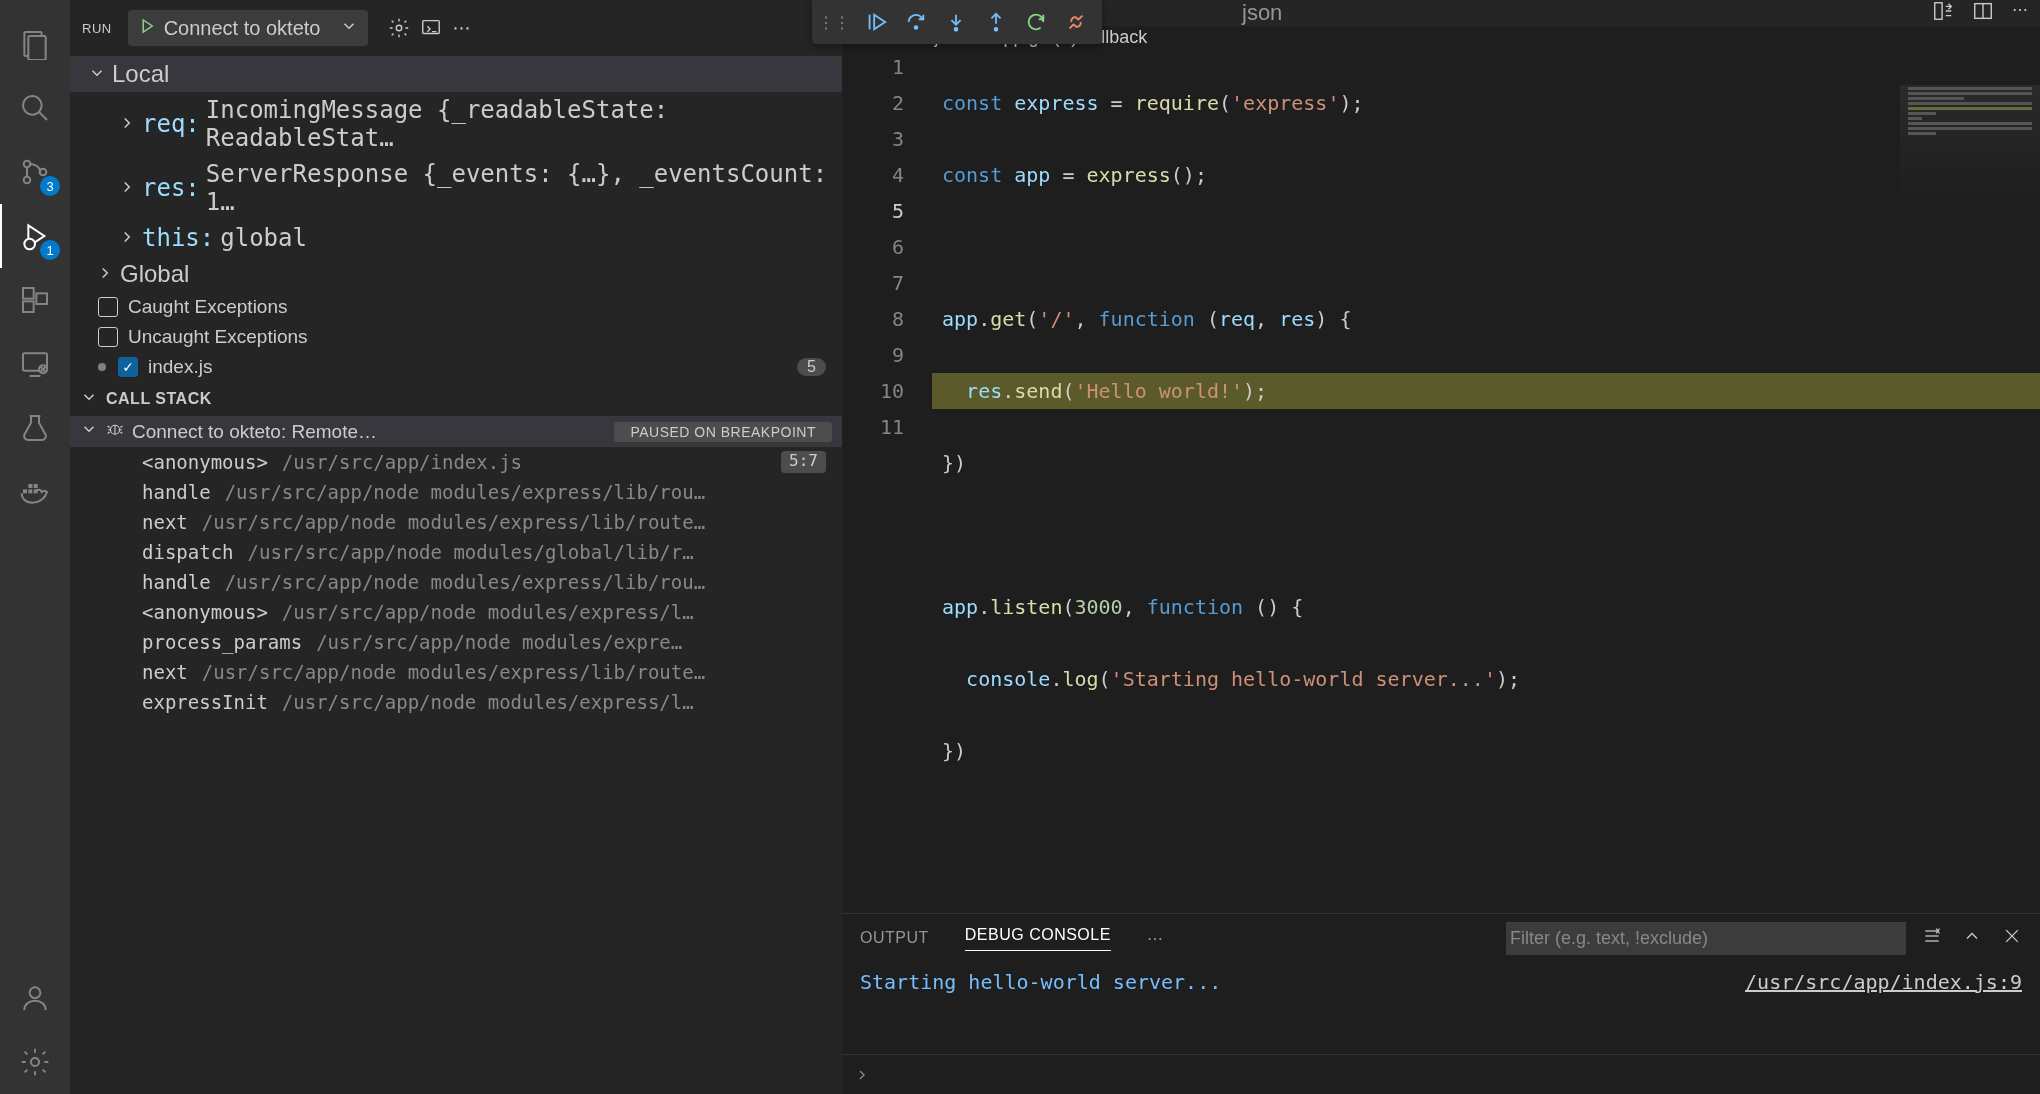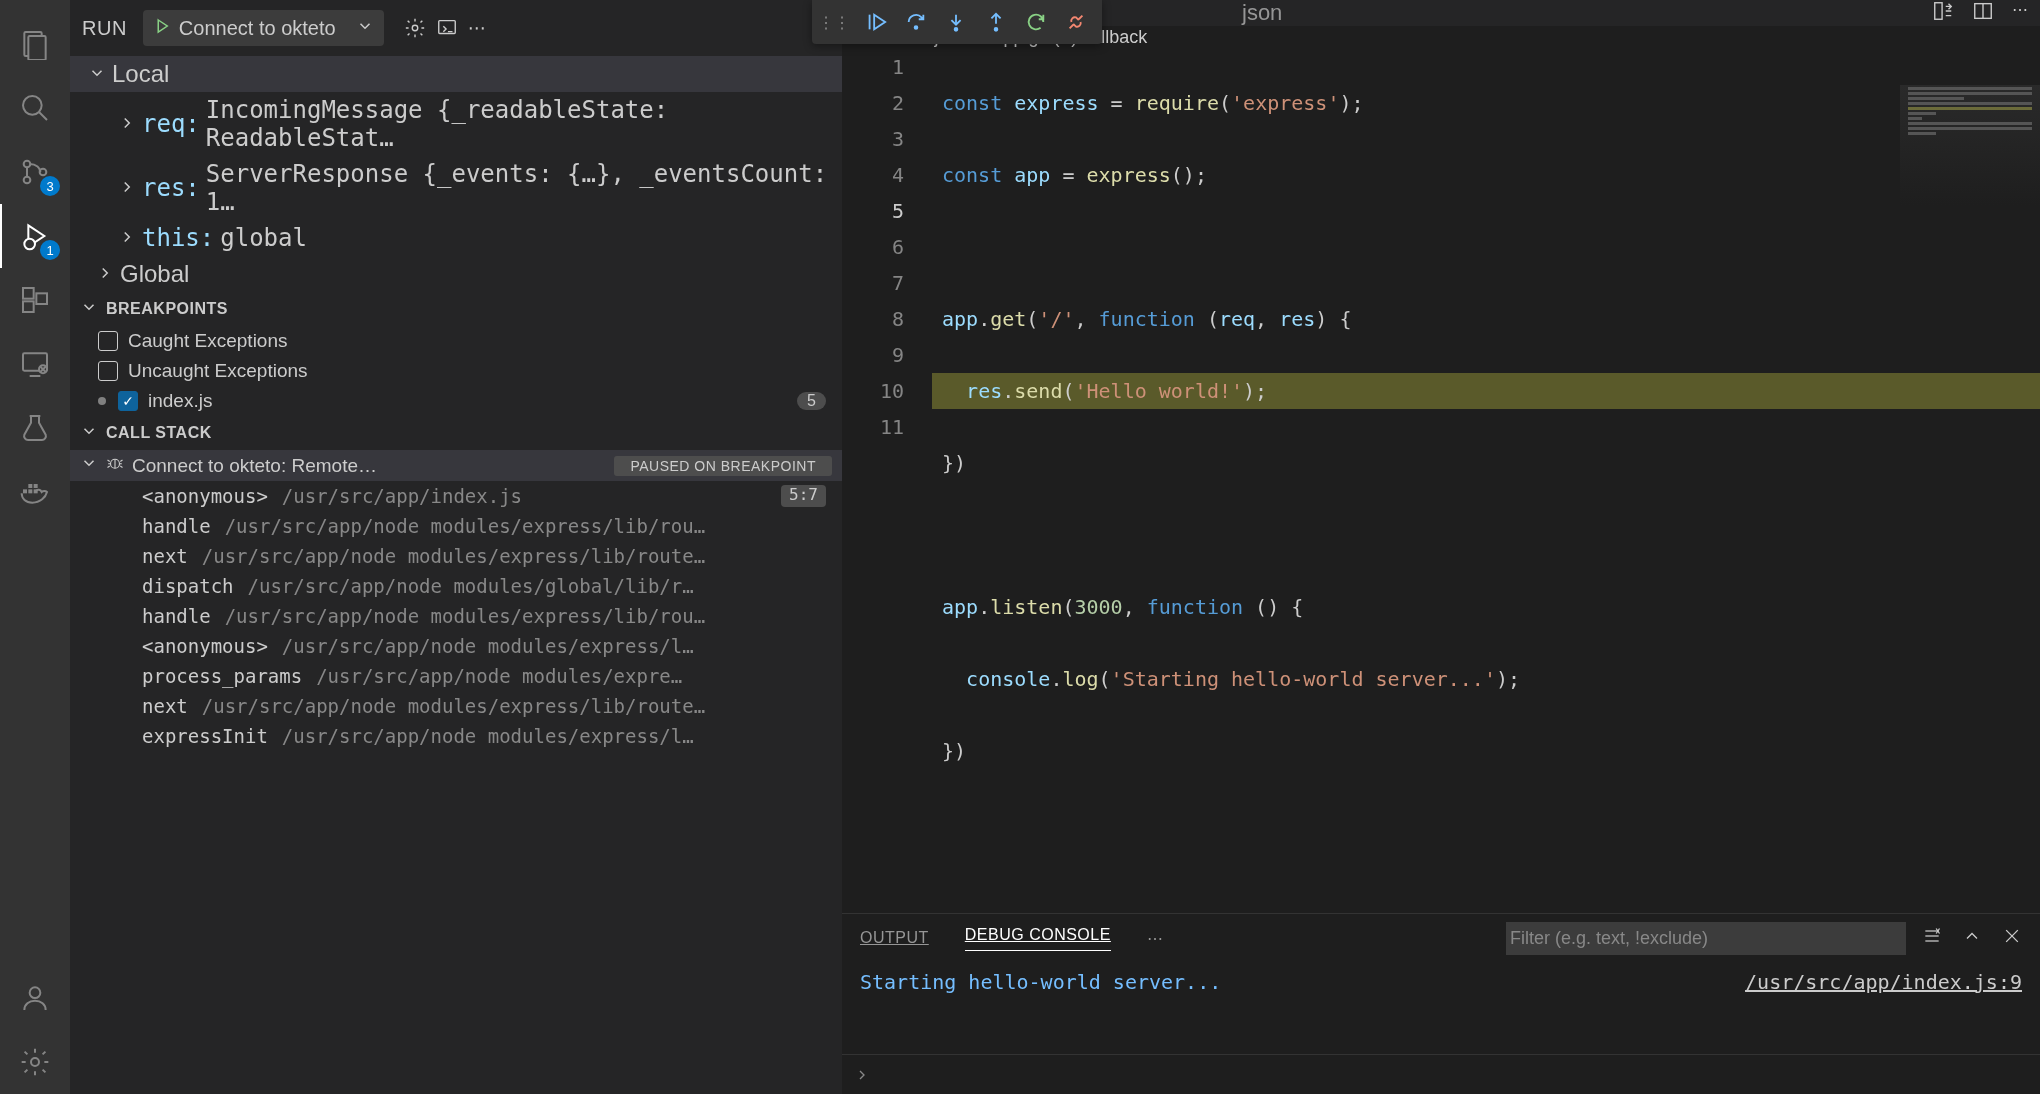--- a/index.html
+++ b/index.html
@@ -67,21 +67,21 @@
   flex-direction: column;
   font-size: 18px;
   overflow: hidden;
 }
 .sidebar-header {
   display: flex;
   align-items: center;
   padding: 4px 12px;
   height: 56px;
 }
-.run-label { font-size: 20px; color: #cccccc; margin-right: 16px; letter-spacing: 0.5px;}
+.run-label { font-size: 13px; color: #cccccc; margin-right: 16px; letter-spacing: 0.5px;}
 .config-dropdown {
   display: flex;
   align-items: center;
   background: #3c3c3c;
   border-radius: 4px;
   height: 36px;
   padding: 0 10px;
   margin-right: 10px;
 }
 .config-dropdown .play-icon { color: #89d185; margin-right: 8px; }
@@ -262,21 +262,21 @@
   flex-direction:column;
 }
 .panel-tabs {
   display:flex;
   align-items:center;
   height: 48px;
   padding: 0 18px;
   font-size: 16px;
   color: #969696;
 }
-.panel-tabs .tab { margin-right: 36px; cursor:pointer; letter-spacing:0.5px;text-decoration:underline;}
+.panel-tabs .tab { margin-right: 36px; cursor:pointer; letter-spacing:0.5px;}
 .panel-tabs .tab.active { color:#ffffff; border-bottom: 1px solid #fff; padding-bottom:6px;}
 .panel-tabs .dots { margin-right: auto; }
 .panel-filter {
   background: #3c3c3c;
   border: none;
   color: #14b8a6;
   padding: 6px 4px;
   font-size: 18px;
   width: 400px;
   margin-right: 16px;
@@ -437,26 +437,20 @@
     <span class="name">this:</span>
     <span class="val">global</span>
   </div>
   <div class="var-row global">
     <span class="chev-right"><svg viewBox="0 0 24 24" fill="none" stroke="currentColor" stroke-width="2">
           <path d="M9 6l6 6-6 6"></path>
         </svg></span>
     <span>Global</span>
   </div>
 
-  <div class="section-title">
-    <span class="chev"><svg viewBox="0 0 24 24" fill="none" stroke="currentColor" stroke-width="2">
-          <path d="M6 9l6 6 6-6"></path>
-        </svg></span>
-    <span>BREAKPOINTS</span>
-  </div>
   <div class="bp-row">
     <span class="cb"></span>
     <span>Caught Exceptions</span>
   </div>
   <div class="bp-row">
     <span class="cb"></span>
     <span>Uncaught Exceptions</span>
   </div>
   <div class="bp-row file">
     <span class="dot"></span>

